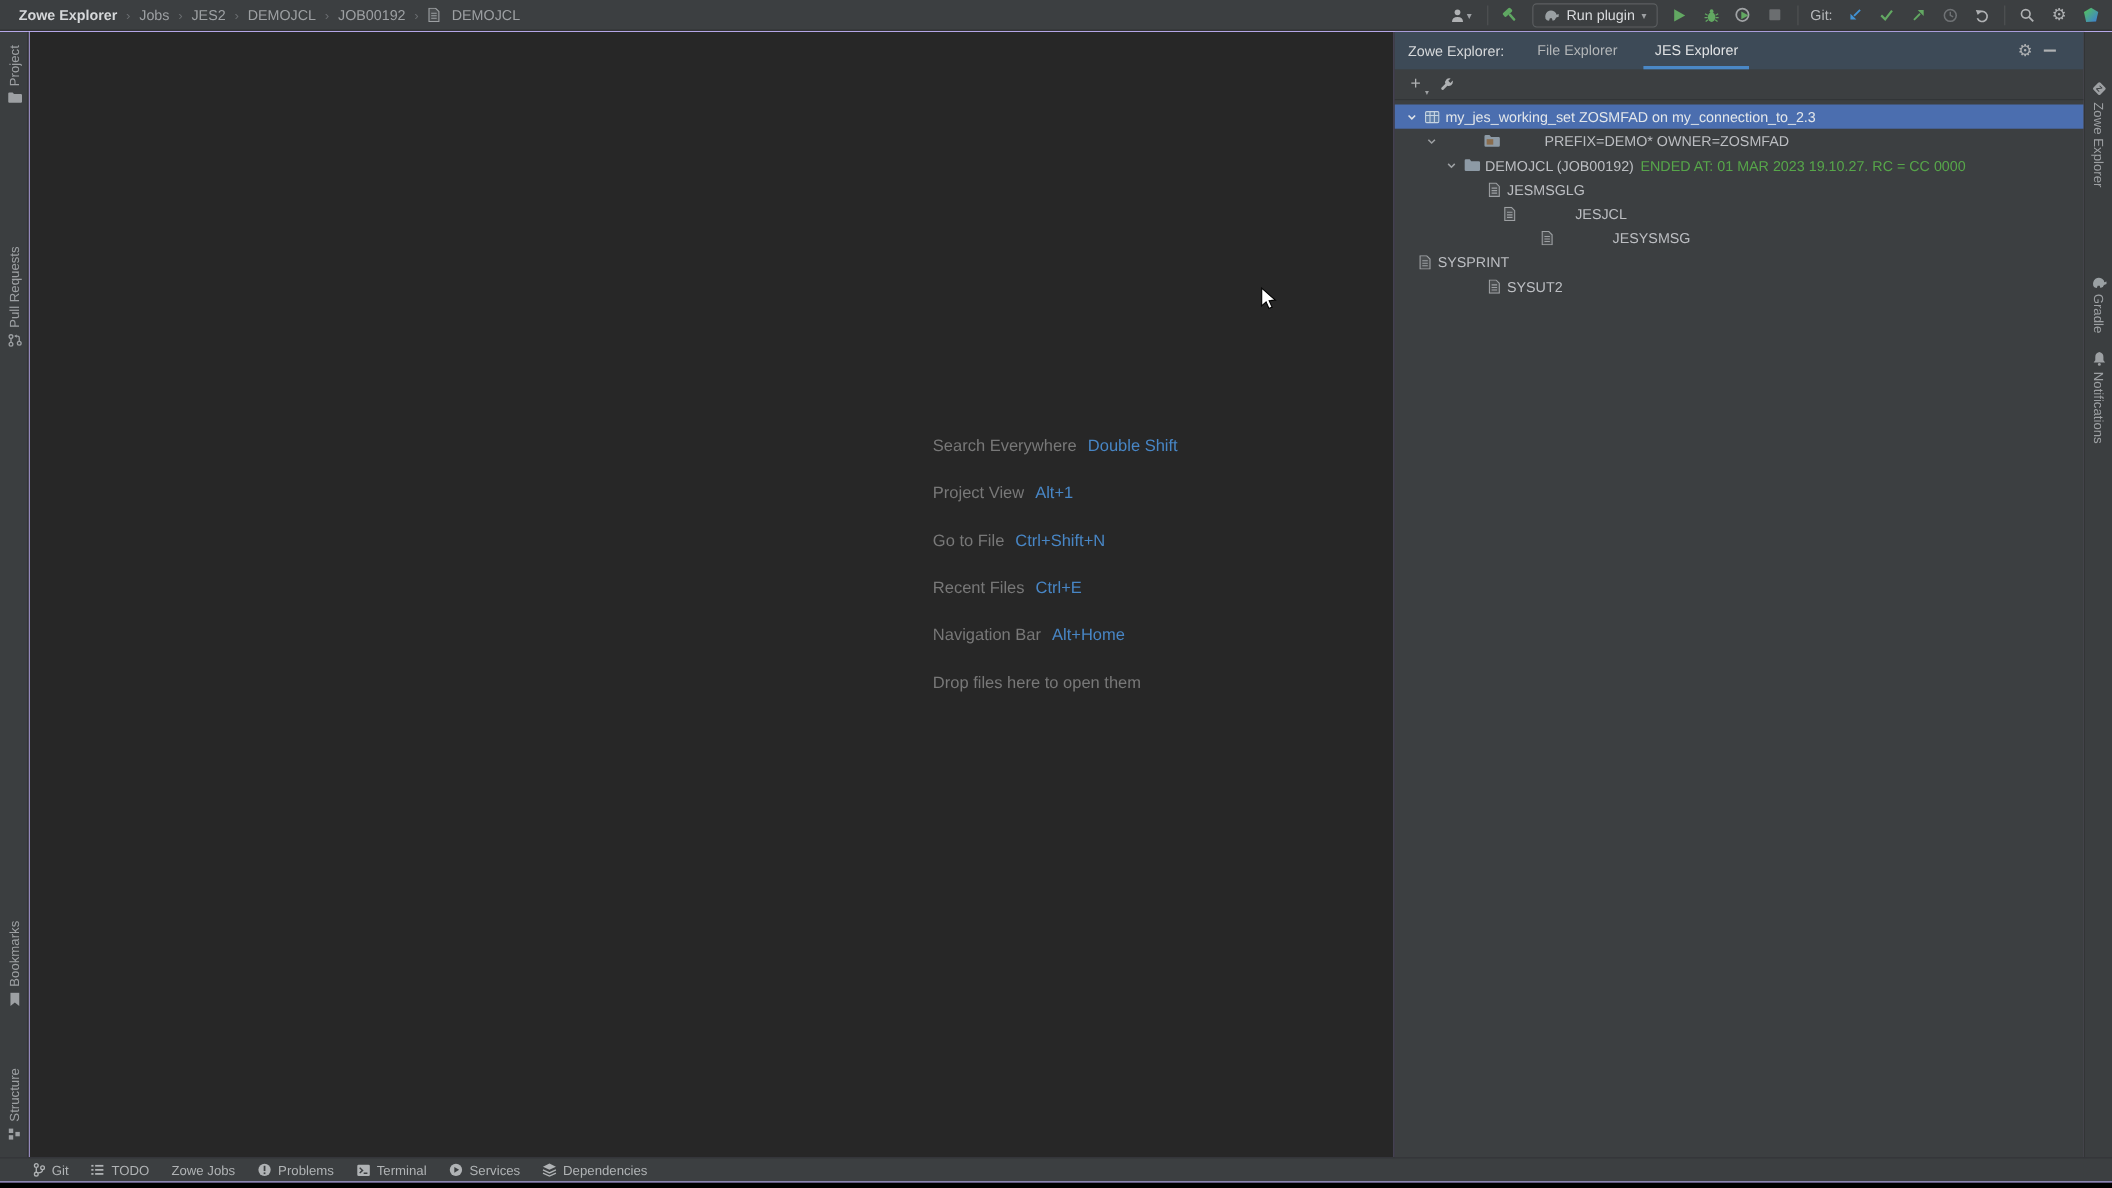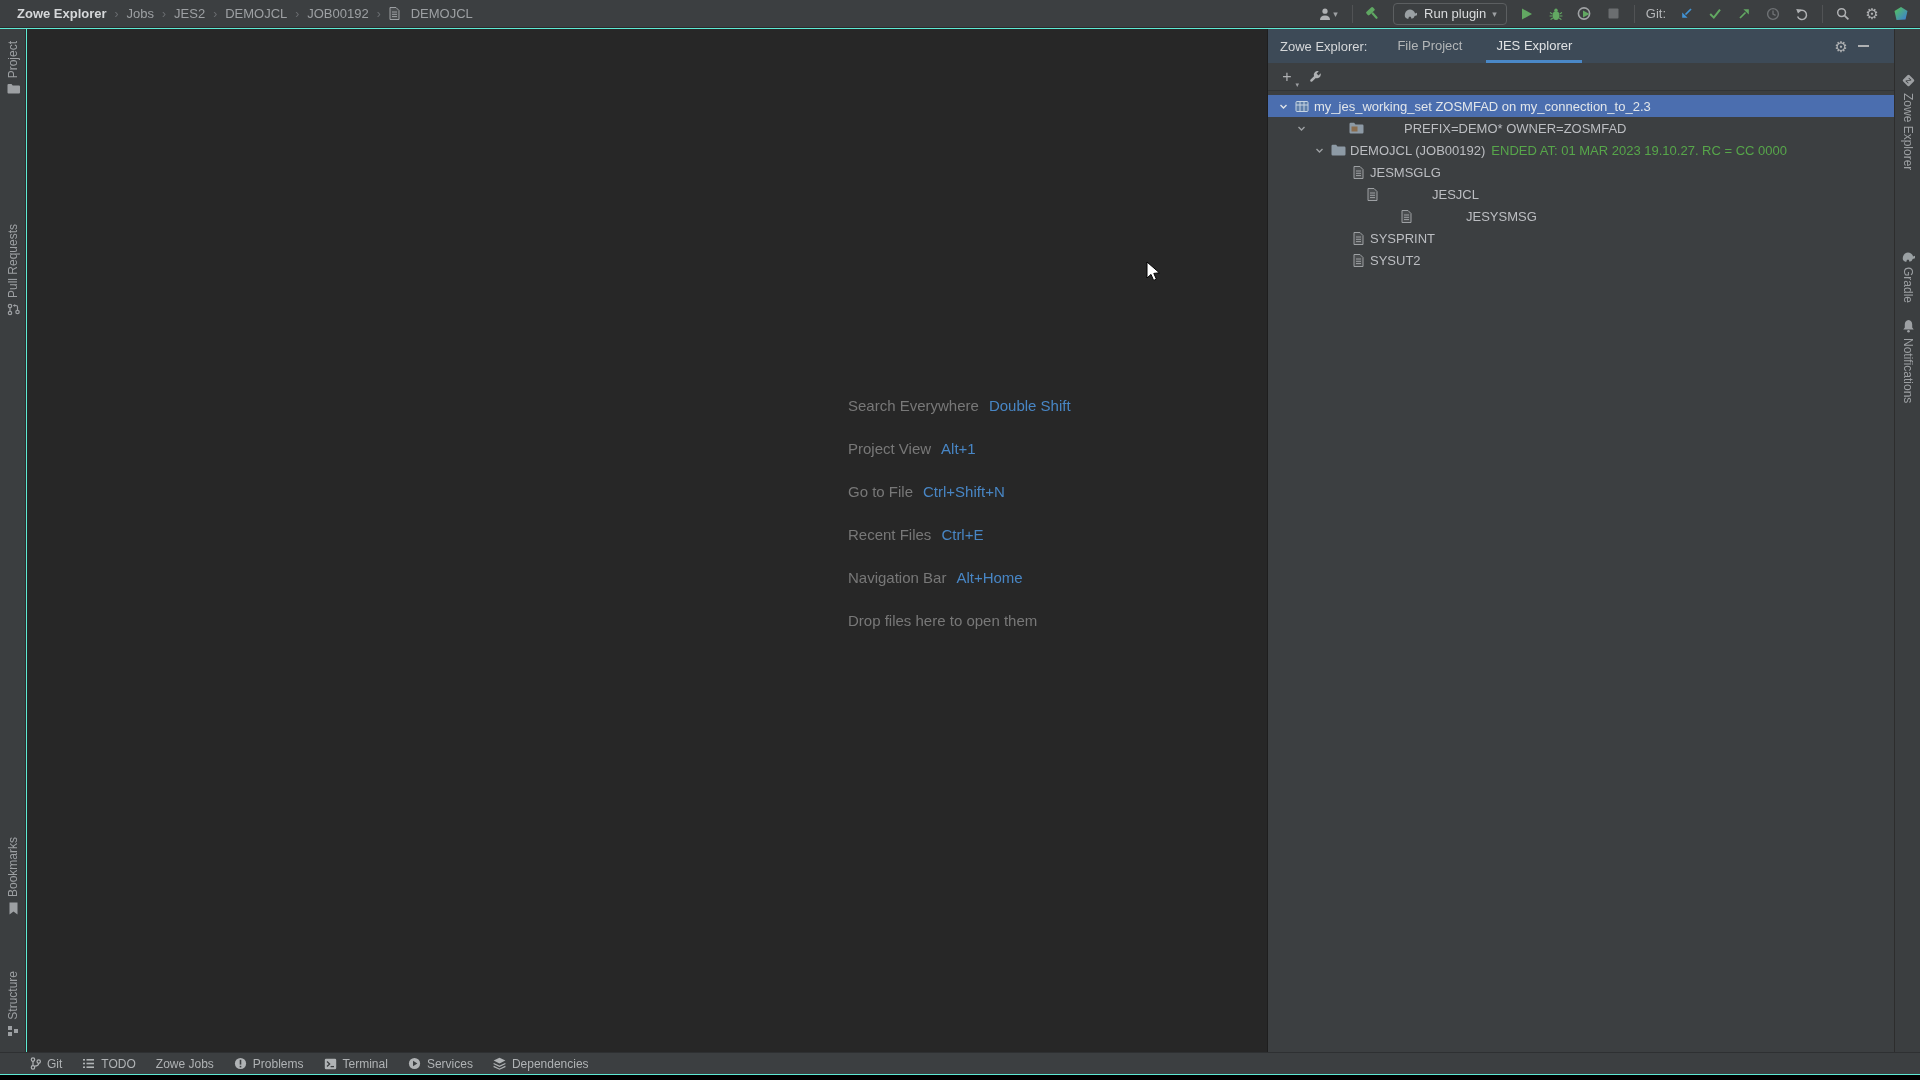--- a/index.html
+++ b/index.html
@@ -1,18 +1,18 @@
 <!DOCTYPE html>
 <html><head>
 <meta charset="utf-8">
 <style>
   * { margin:0; padding:0; box-sizing:border-box; }
   html,body { width:1920px; height:1080px; background:#272727; }
   body { font-family:"Liberation Sans", sans-serif; cursor:default; overflow:hidden; }
-  .screen { position:relative; width:1920px; height:1080px; background:#5eead4; overflow:hidden; }
+  .screen { position:relative; width:1920px; height:1080px; background:#c4b5fd; overflow:hidden; }
 
   
   .topbar { position:absolute; left:0; top:0; width:1920px; height:28px; background:#3C3F41;
             border-bottom:1px solid #2b2b2b; display:flex; align-items:center; justify-content:space-between; }
   .breadcrumbs { display:flex; align-items:center; gap:4px; padding-left:14px; font-size:13px; color:#9da0a3; white-space:nowrap; }
   .crumb { padding:1px 3px; }
   .crumb.first { color:#d6d8da; font-weight:bold; }
   .crumb-sep { color:#6a6d70; font-size:12px; padding:0 1px; }
   .tb-right { display:flex; align-items:center; gap:11px; padding-right:10px; height:28px; }
   .tb-sep { width:1px; height:18px; background:#515355; }
@@ -283,21 +283,21 @@
       <div class="srow">
         <span class="drophint">Drop files here to open them</span>
       </div>
     </div>
   </div>
   <div class="splitter"></div>
 
   <section class="toolwin">
     <div class="tw-header">
       <span class="tw-title">Zowe Explorer:</span>
-      <span class="tw-tab">File Project</span>
+      <span class="tw-tab">File Explorer</span>
       <span class="tw-tab active">JES Explorer</span>
       <span class="tw-header-spacer"></span>
       <span class="tw-hicon gear-glyph">⚙</span>
       <span class="tw-hicon">
           <span class="minimize-bar"></span>
         </span>
     </div>
     <div class="tw-toolbar">
       <span class="plus-wrap">+<span class="plus-caret">▾</span></span>
       <span>
@@ -382,21 +382,21 @@
         <span class="ticon">
           <svg width="11" height="13" viewBox="0 0 11 13">
               <path d="M1 .5h6l3 3V12.5H1z" fill="#4a4d4f" stroke="#9da0a3"></path>
               <line x1="3" y1="5" x2="8" y2="5" stroke="#9da0a3"></line>
               <line x1="3" y1="7.3" x2="8" y2="7.3" stroke="#9da0a3"></line>
               <line x1="3" y1="9.6" x2="8" y2="9.6" stroke="#9da0a3"></line>
             </svg>
         </span>
         <span class="tlabel">JESYSMSG</span>
       </div>
-      <div class="trow" style="padding-left:63px;text-align:right;">
+      <div class="trow" style="text-align:right;">
         <span class="chev-spacer"></span>
         <span class="ticon">
           <svg width="11" height="13" viewBox="0 0 11 13">
               <path d="M1 .5h6l3 3V12.5H1z" fill="#4a4d4f" stroke="#9da0a3"></path>
               <line x1="3" y1="5" x2="8" y2="5" stroke="#9da0a3"></line>
               <line x1="3" y1="7.3" x2="8" y2="7.3" stroke="#9da0a3"></line>
               <line x1="3" y1="9.6" x2="8" y2="9.6" stroke="#9da0a3"></line>
             </svg>
         </span>
         <span class="tlabel">SYSPRINT</span>

